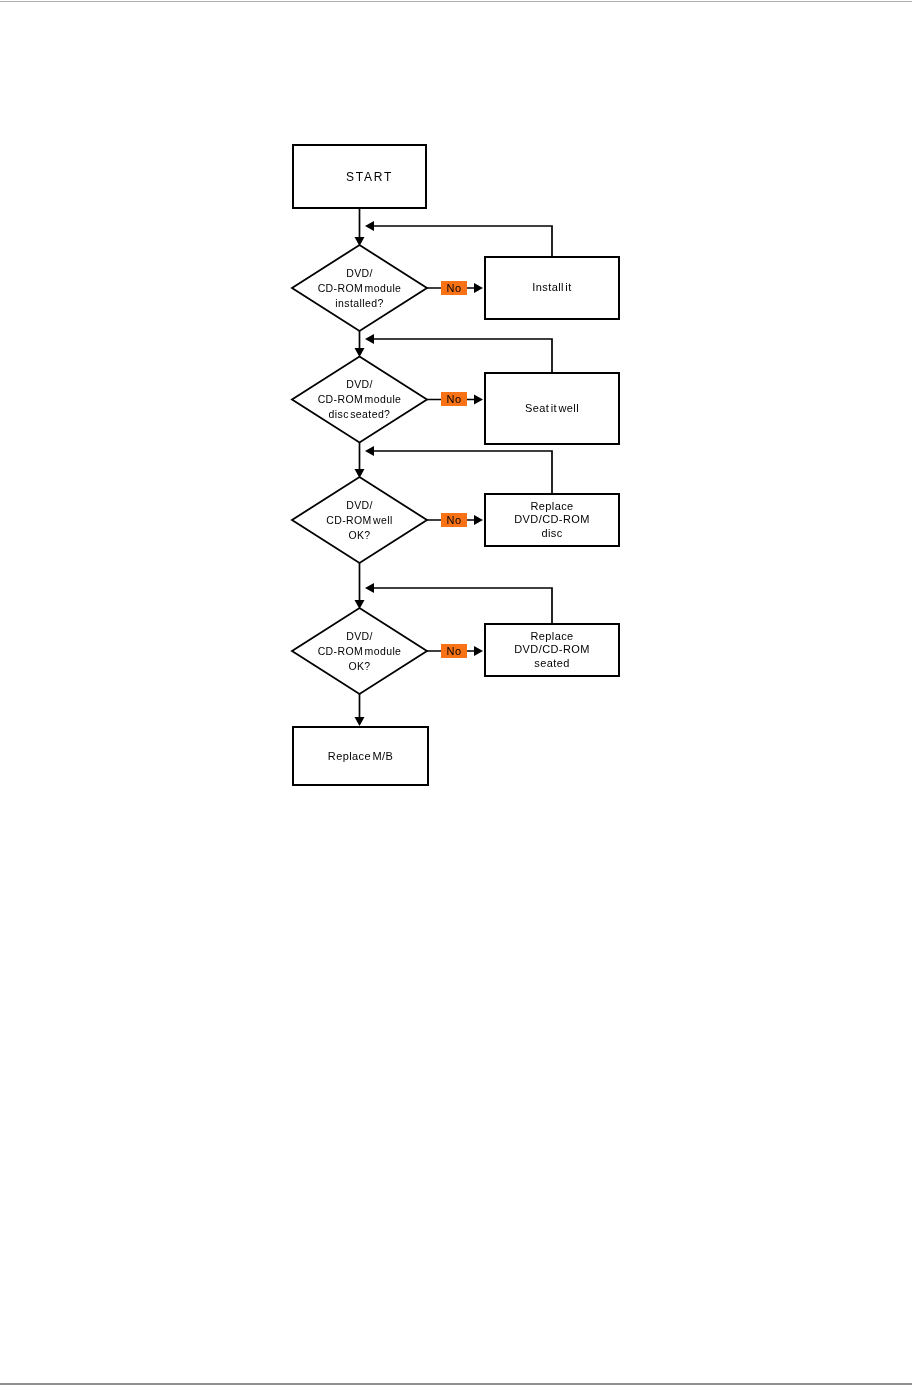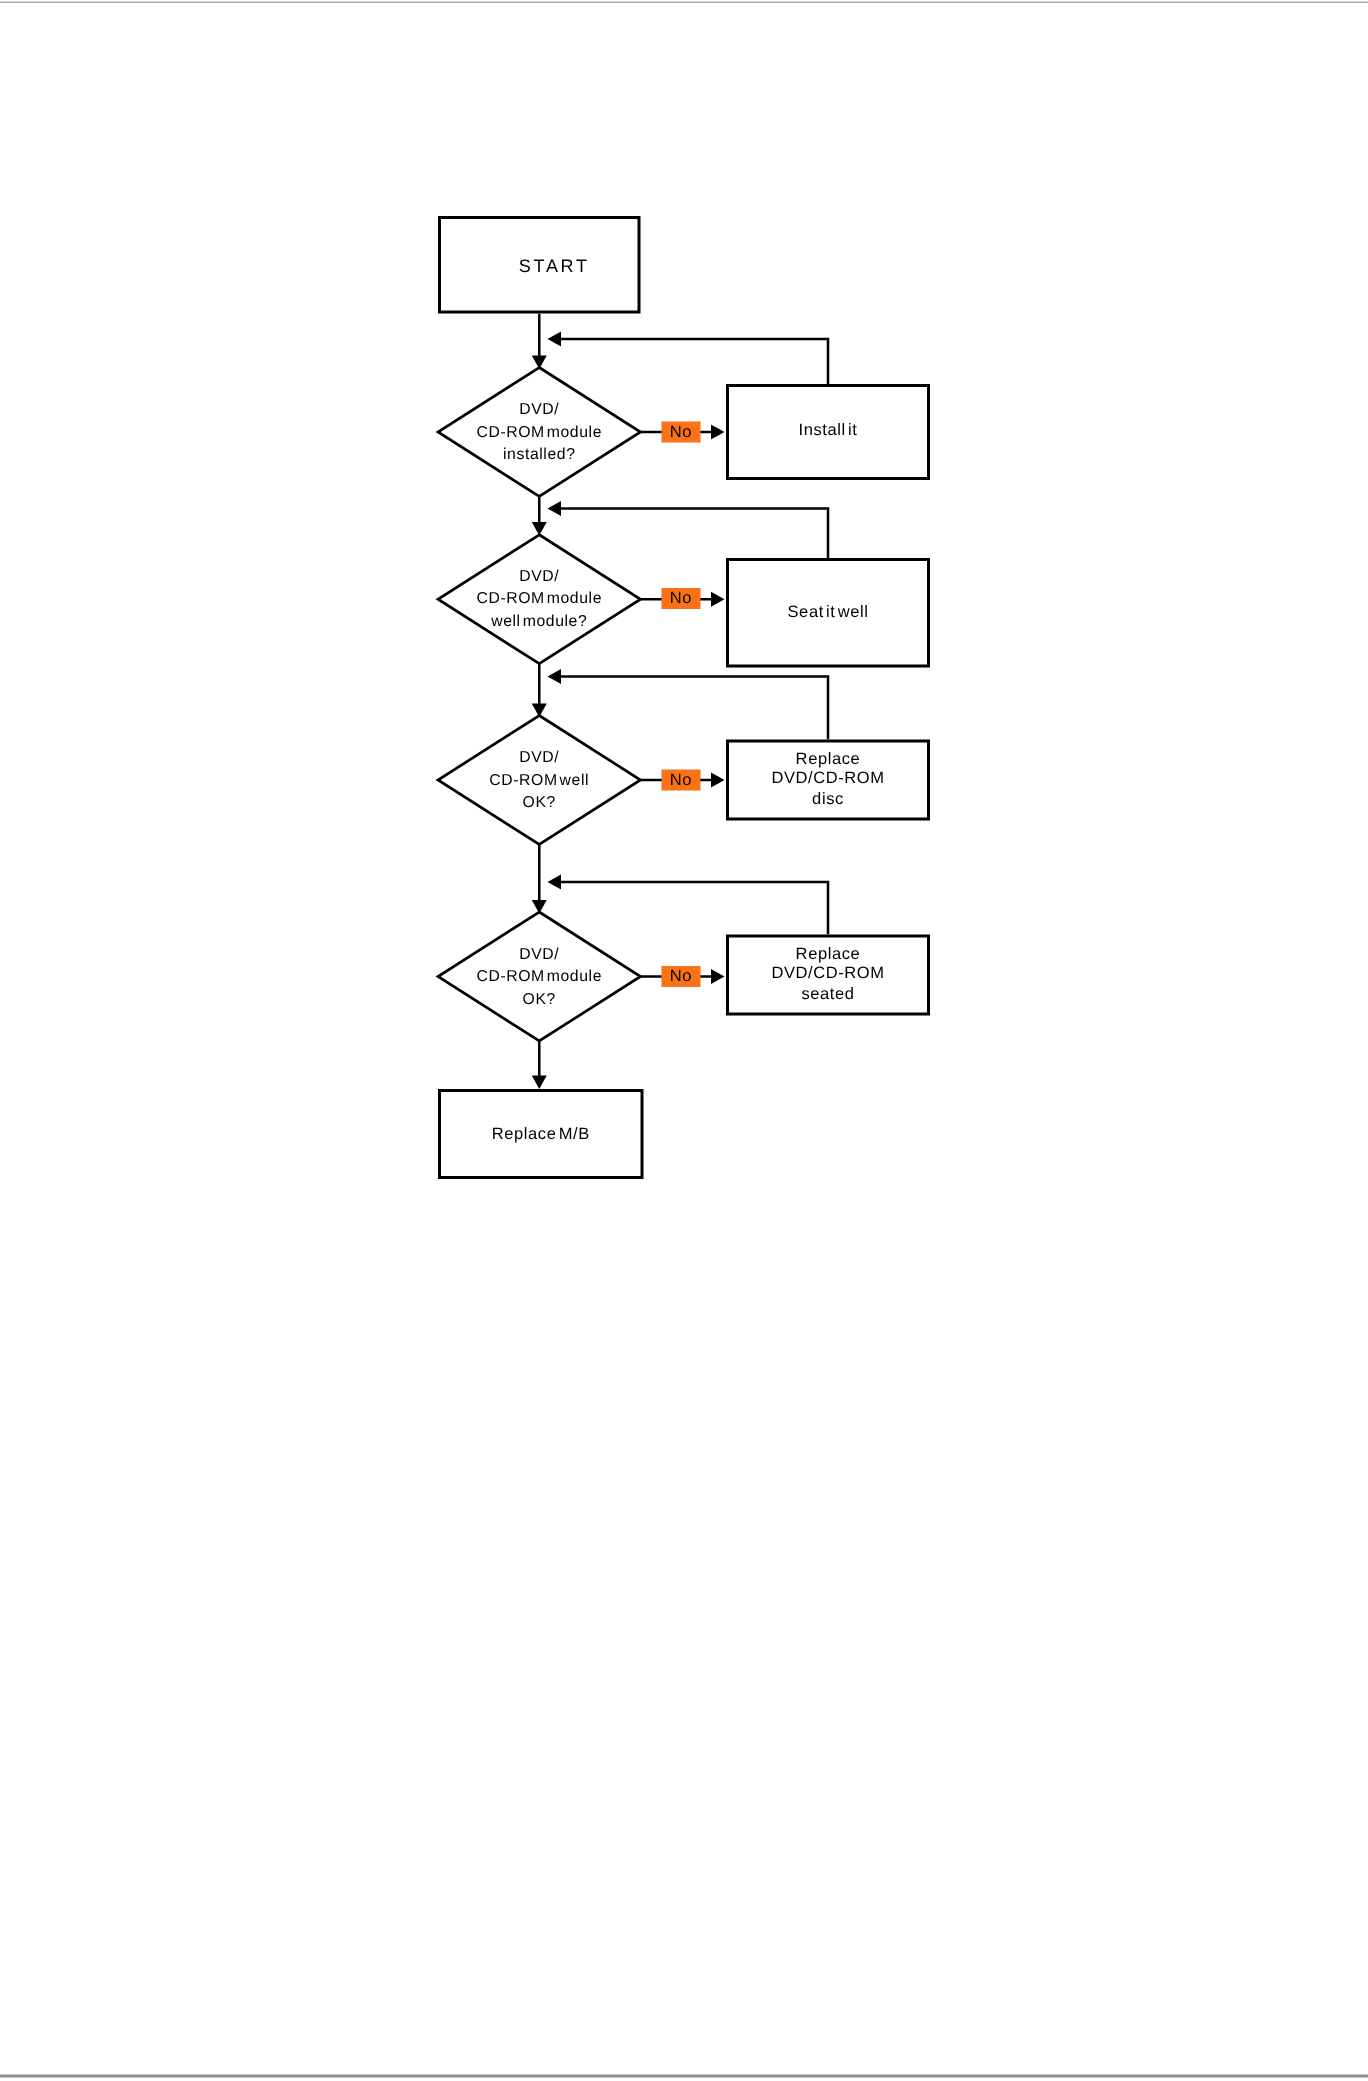--- a/index.html
+++ b/index.html
@@ -121,21 +121,21 @@
     <span class="ln">installed?</span>
   </div>
   <div class="no-label no-1">No</div>
   <div class="node rect action action-1">
     <span class="ln">Install it</span>
   </div>
 
   <div class="node dtext dtext-2">
     <span class="ln">DVD/</span>
     <span class="ln">CD-ROM module</span>
-    <span class="ln">well module?</span>
+    <span class="ln">disc seated?</span>
   </div>
   <div class="no-label no-2">No</div>
   <div class="node rect action action-2">
     <span class="ln">Seat it well</span>
   </div>
 
   <div class="node dtext dtext-3">
     <span class="ln">DVD/</span>
     <span class="ln">CD-ROM well</span>
     <span class="ln">OK?</span>

